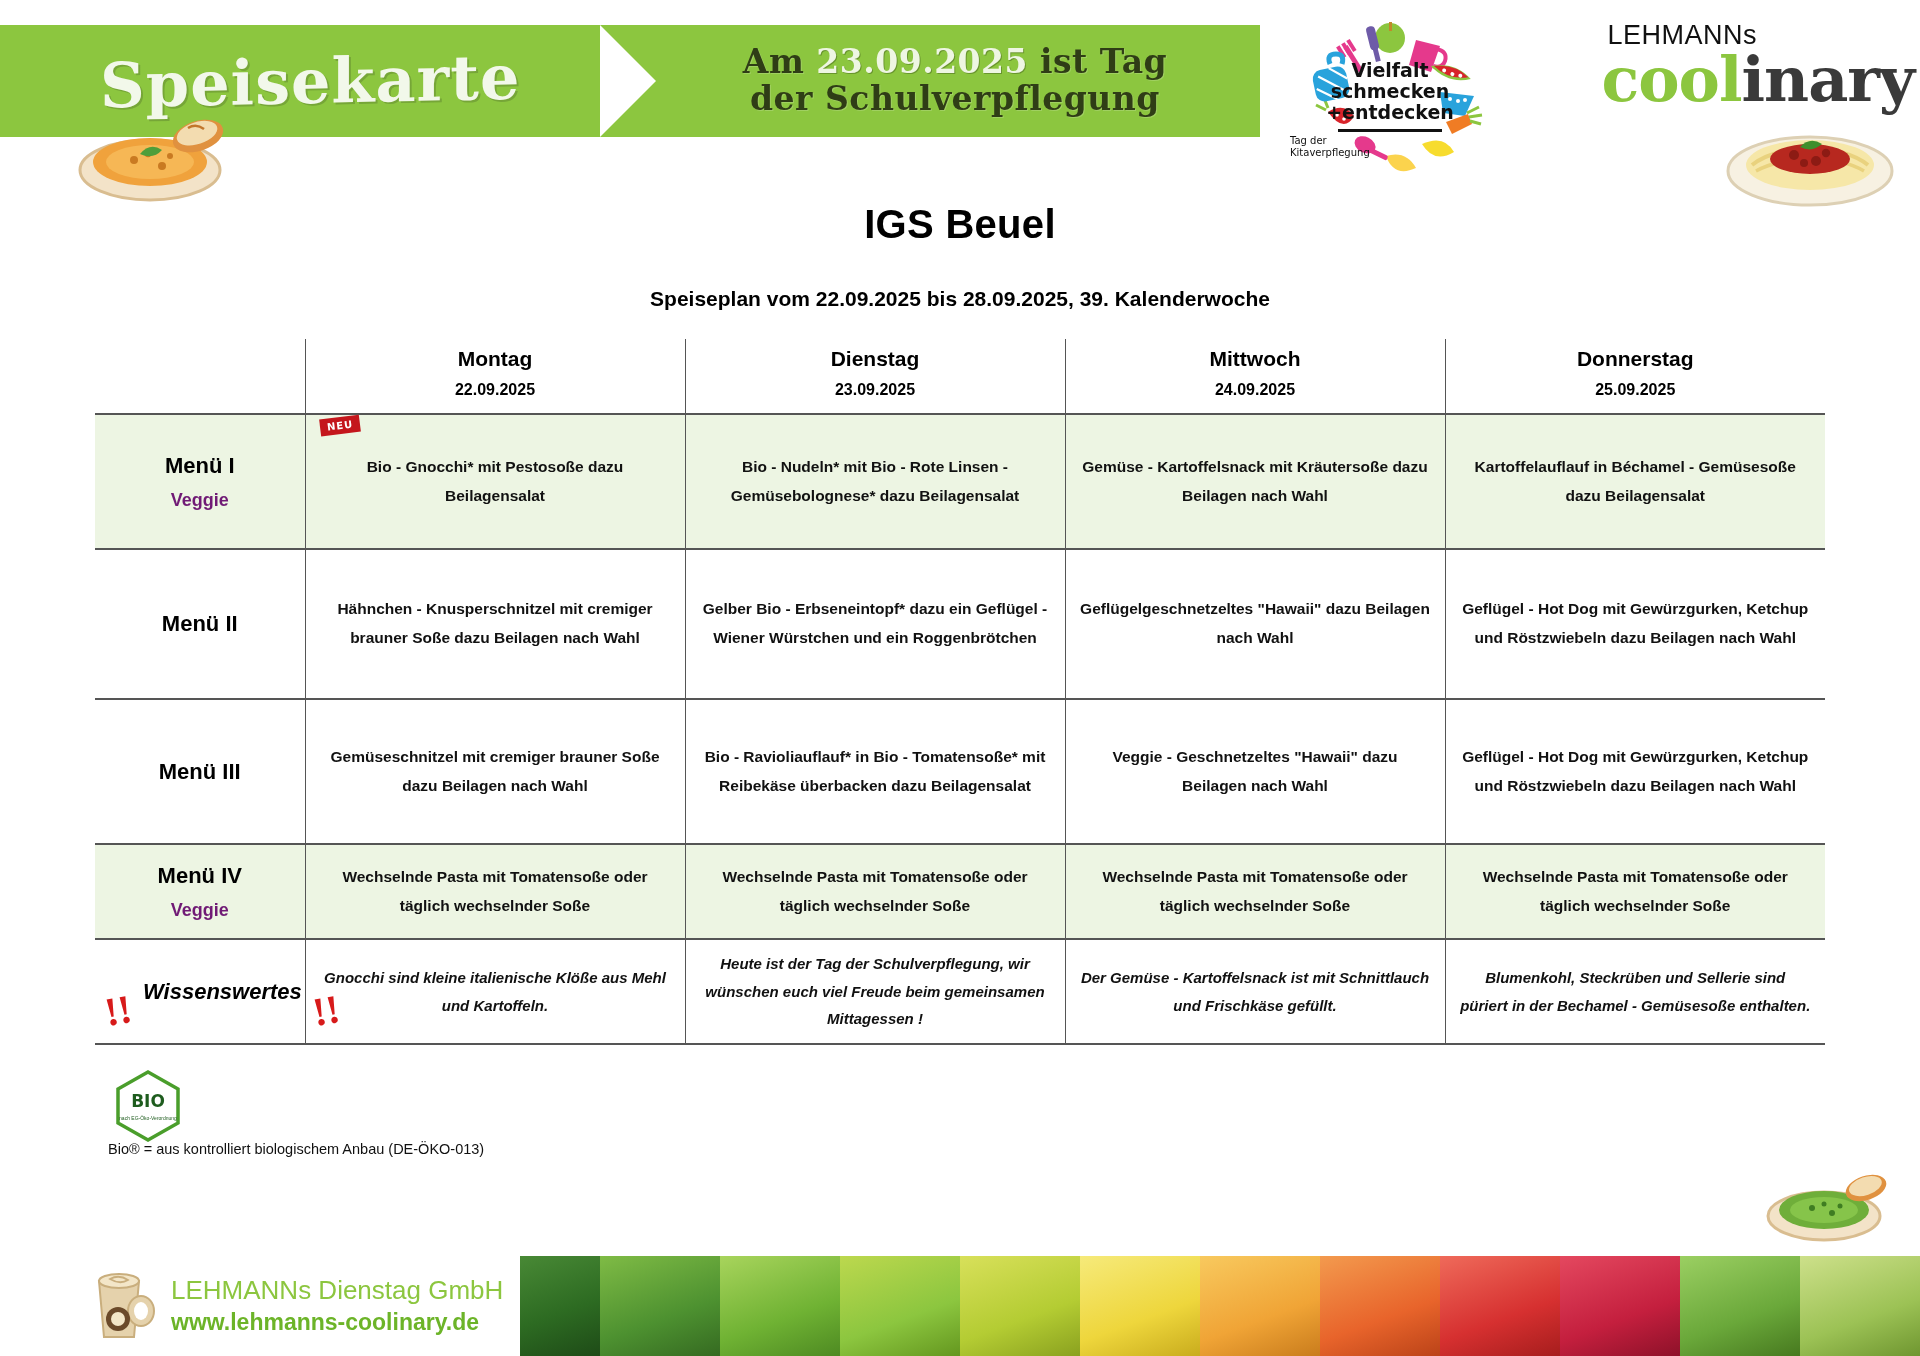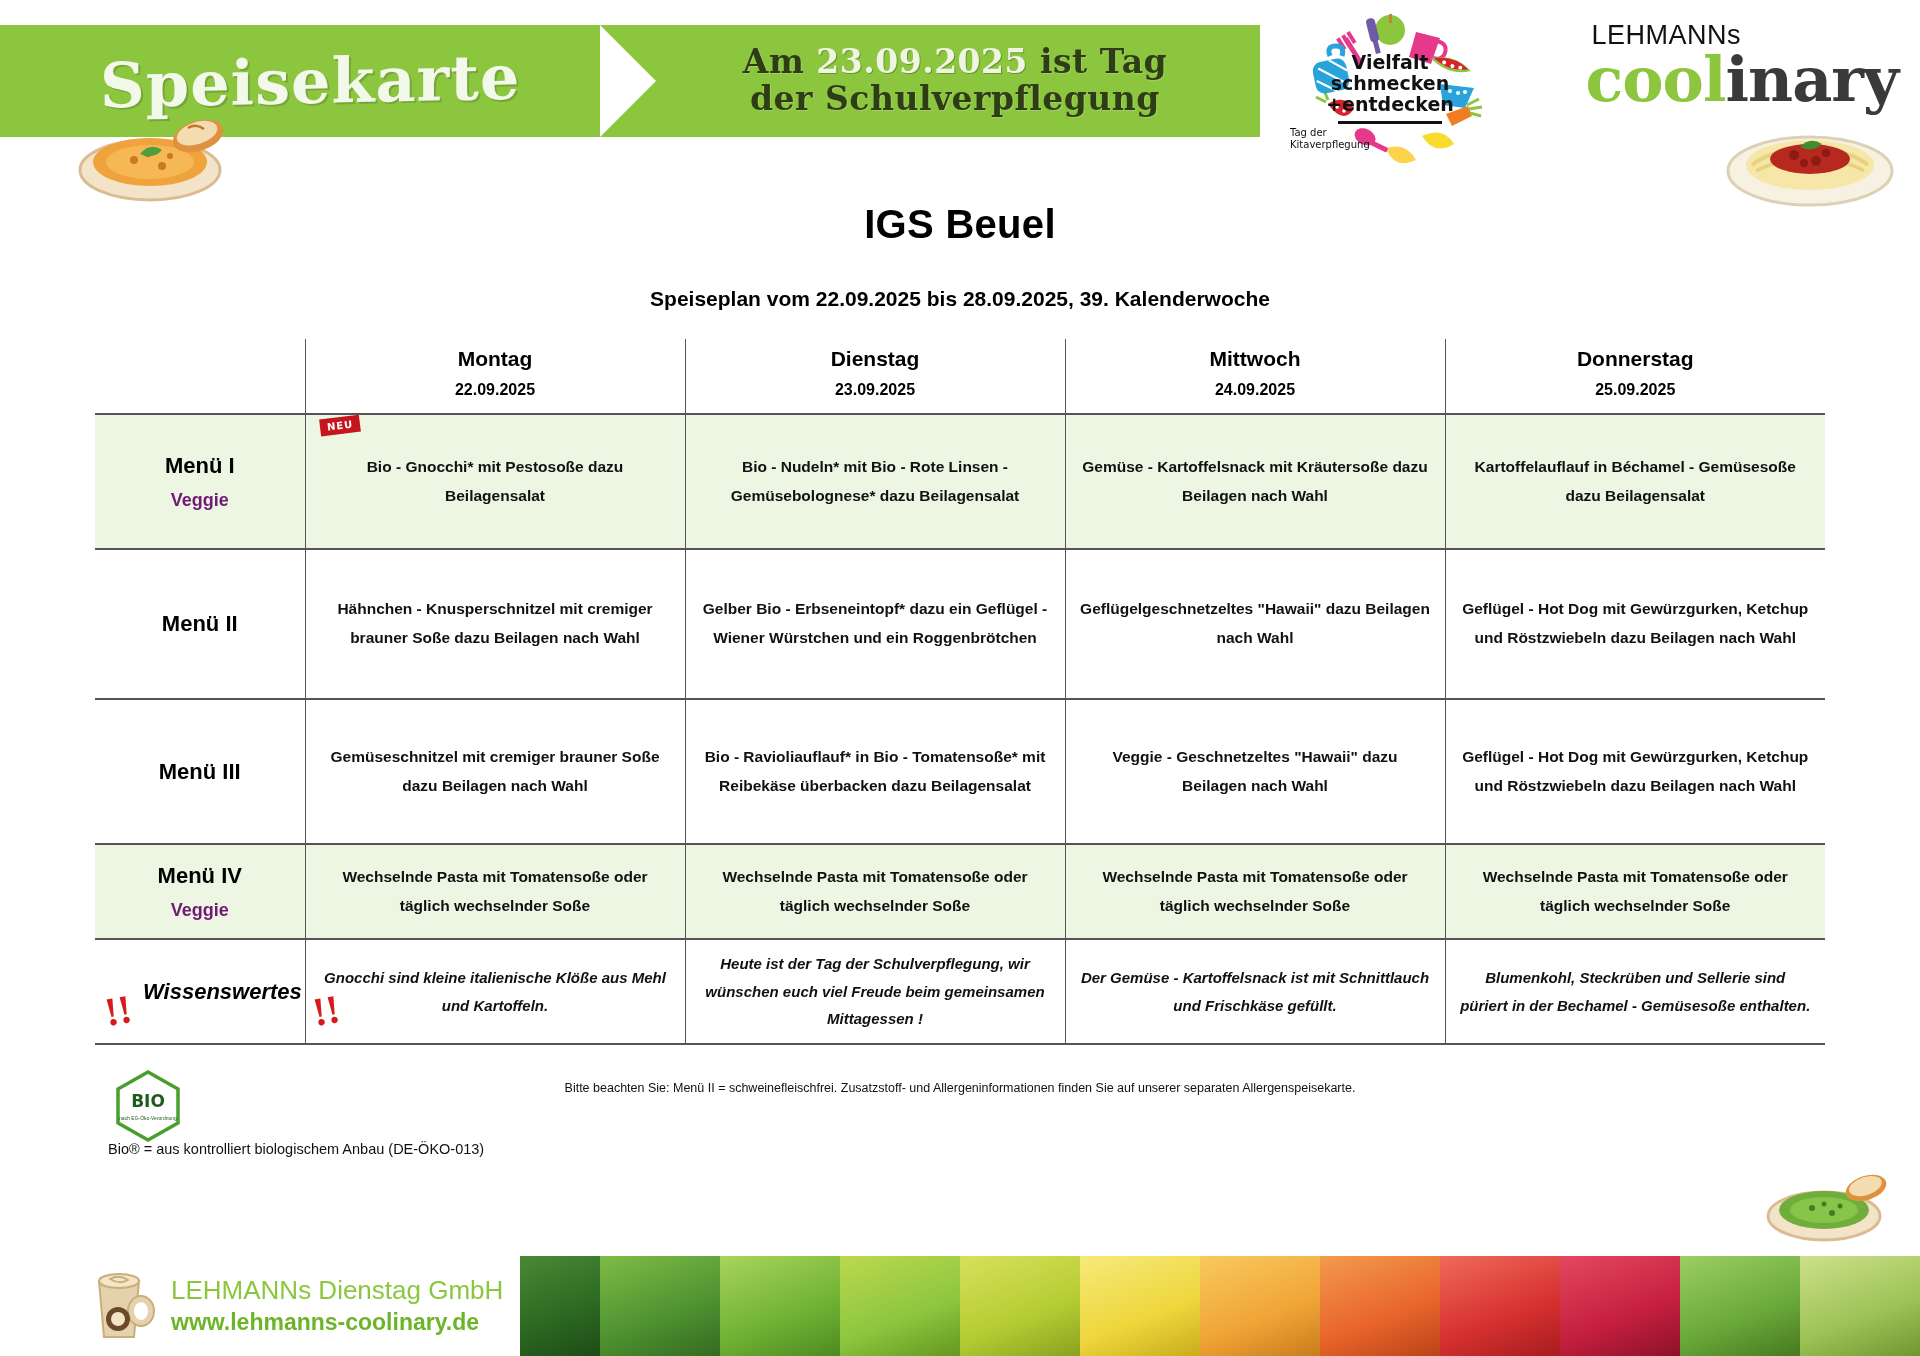--- a/index.html
+++ b/index.html
@@ -60,42 +60,42 @@
   }
   .banner-right .line .hl { color:#eef6e2; text-shadow:1px 1px 0 rgba(70,100,30,.5); }
 
   
   .soup-deco { position:absolute; left:70px; top:110px; width:160px; height:95px; }
   
   .pasta-deco { position:absolute; right:20px; top:105px; width:180px; height:105px; }
 
   
   .kita-logo {
-    position:absolute; left:1290px; top:8px;
+    position:absolute; left:1290px; top:16px;
     width:200px; height:165px;
   }
   .kita-logo .kl-text {
     position:absolute; left:0; top:44px; width:200px;
     text-align:center;
     font-family:"DejaVu Sans", sans-serif;
     font-weight:700; font-size:19px; line-height:1.1;
     color:#111;
   }
   .kita-logo .kl-rule {
     position:absolute; left:48px; top:113px; width:104px; height:3px; background:#111;
   }
   .kita-logo .kl-sub {
     position:absolute; left:0; top:119px; width:200px;
     text-align:left;
     font-family:"DejaVu Sans", sans-serif;
     font-size:10px; line-height:1.15; color:#111;
   }
 
   
-  .brand { position:absolute; right:22px; top:20px; text-align:left; }
+  .brand { position:absolute; right:6px; top:20px; text-align:left; }
   .brand .brand-top {
     font-family:"Liberation Sans", sans-serif;
     font-size:27px; letter-spacing:.5px; color:#111; margin-left:6px;
   }
   .brand .brand-main {
     font-family:"DejaVu Serif", serif;
     font-weight:700; font-size:62px; line-height:.95; letter-spacing:-1px;
   }
   .brand .brand-main .c1 { color:#8CC63F; }
   .brand .brand-main .c2 { color:#3a3a3a; }
@@ -502,21 +502,20 @@
 
 <div class="foot-notes">
   <div class="bio-seal">
     <svg viewBox="0 0 72 74" width="72" height="74">
       <polygon points="36,3 66,20 66,54 36,71 6,54 6,20" fill="#fff" stroke="#4a9e2b" stroke-width="3.5"></polygon>
     </svg>
     <div class="bio-txt">BIO</div>
     <div class="bio-sub">nach EG-Öko-Verordnung</div>
   </div>
   <div class="notes-center">
-    <p>Bitte beachten Sie: Menü II = schweinefleischfrei. Zusatzstoff- und Allergeninformationen finden Sie auf unserer separaten Allergenspeisekarte.</p>
   </div>
   <div class="bio-legend">Bio® = aus kontrolliert biologischem Anbau (DE-ÖKO-013)</div>
 </div>
 
 <svg class="soup-deco-2" viewBox="0 0 130 76">
   <ellipse cx="62" cy="48" rx="56" ry="24" fill="#f3e3c8" stroke="#d9bd90" stroke-width="3"></ellipse>
   <ellipse cx="62" cy="42" rx="45" ry="19" fill="#6fae3a"></ellipse>
   <ellipse cx="62" cy="42" rx="34" ry="13" fill="#86c44a"></ellipse>
   <circle cx="50" cy="40" r="3" fill="#3f7d22"></circle>
     <circle cx="70" cy="45" r="3" fill="#3f7d22"></circle>

